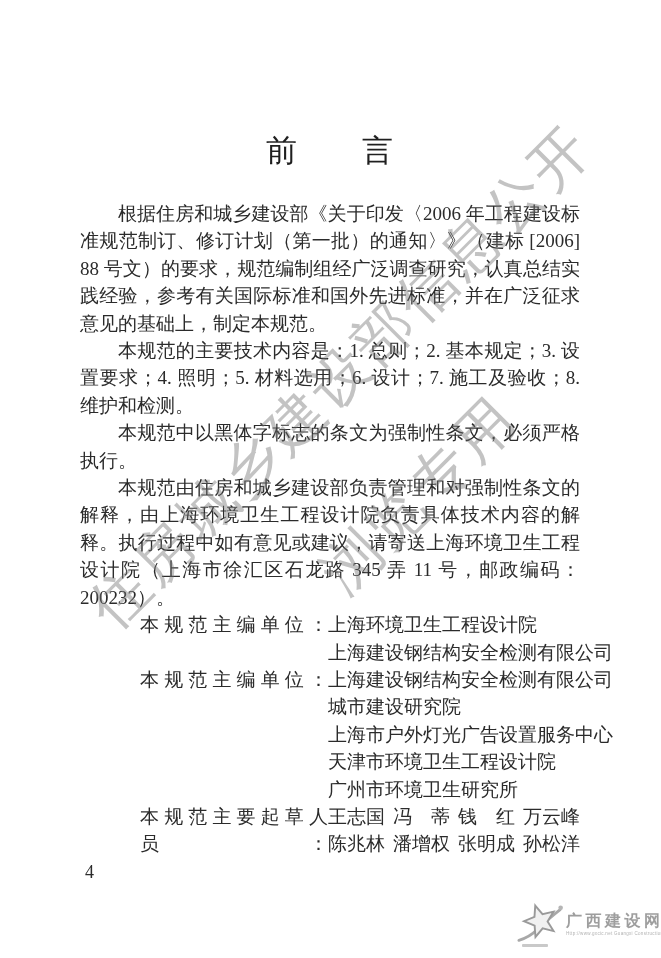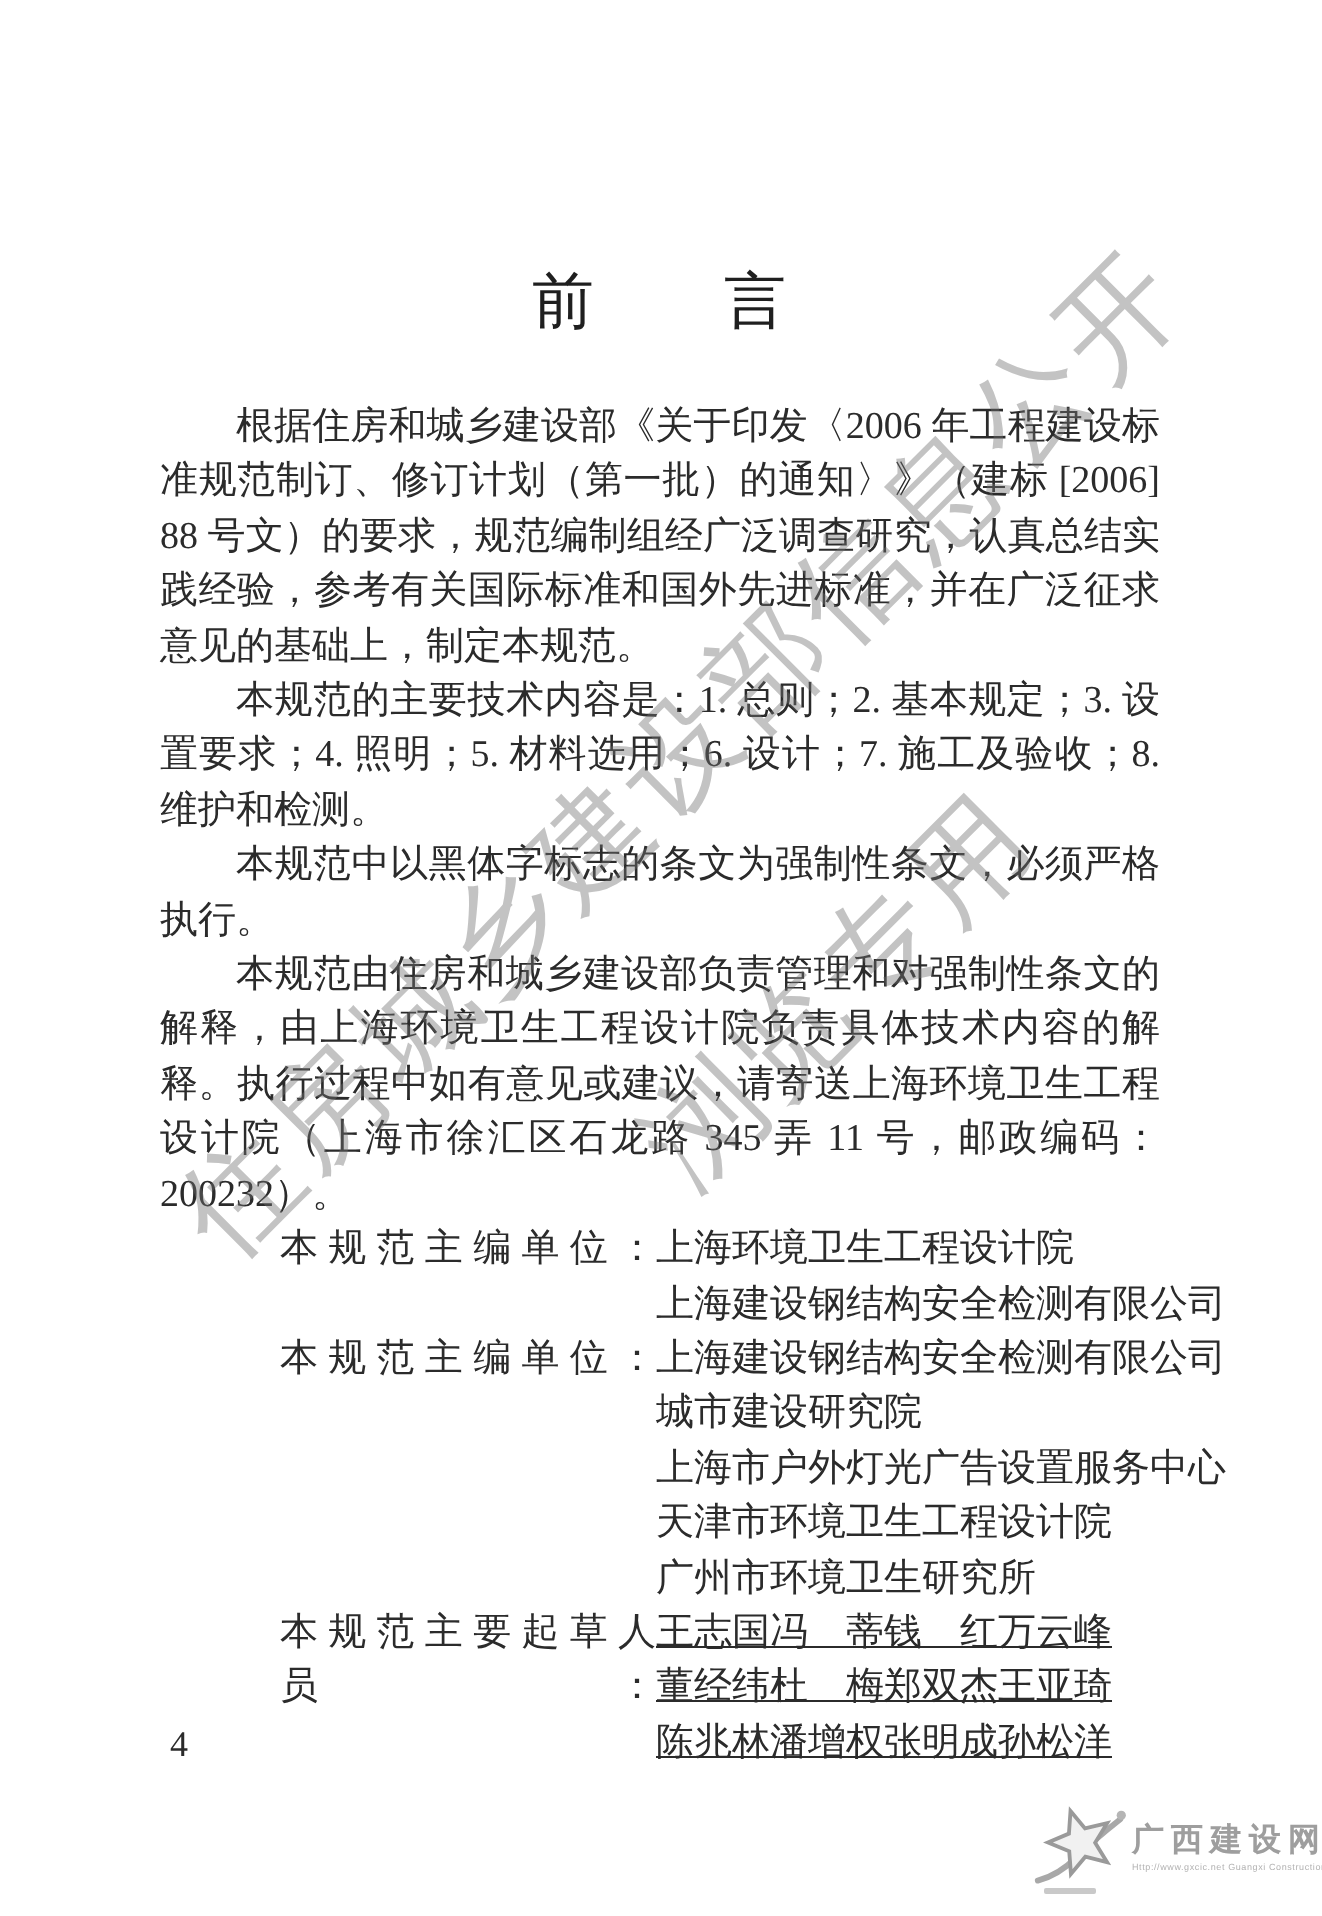--- a/index.html
+++ b/index.html
@@ -36,22 +36,22 @@
     text-justify:inter-ideograph;
   }
   .unit-row{display:flex;align-items:flex-start;}
   .unit-label{
     margin-left:60px;width:188px;flex:0 0 188px;
     text-align:justify;text-align-last:justify;
   }
   .unit-content{flex:1;min-width:0;}
   .unit-line{white-space:nowrap;}
   .names-row{
-    display:flex;
-    width:100%;white-space:nowrap;text-decoration:underline;
+    display:flex;justify-content:space-between;
+    width:100%;white-space:nowrap;
   }
 
   .page-number{
     position:absolute;left:85px;top:862px;
     font-size:18px;color:#2b2b2b;z-index:2;
   }
 
   
   .site-logo{
     position:absolute;left:516px;top:898px;width:140px;height:52px;
@@ -112,26 +112,20 @@
     <div class="unit-row">
       <span class="unit-label">本规范主要起草人员：</span>
       <div class="unit-content">
         <div class="names-row">
           <span>王志国</span>
           <span>冯　蒂</span>
           <span>钱　红</span>
           <span>万云峰</span>
         </div>
         <div class="names-row">
-          <span>董经纬</span>
-          <span>杜　梅</span>
-          <span>郑双杰</span>
-          <span>王亚琦</span>
-        </div>
-        <div class="names-row">
           <span>陈兆林</span>
           <span>潘增权</span>
           <span>张明成</span>
           <span>孙松洋</span>
         </div>
       </div>
     </div>
 
   </div>
 

